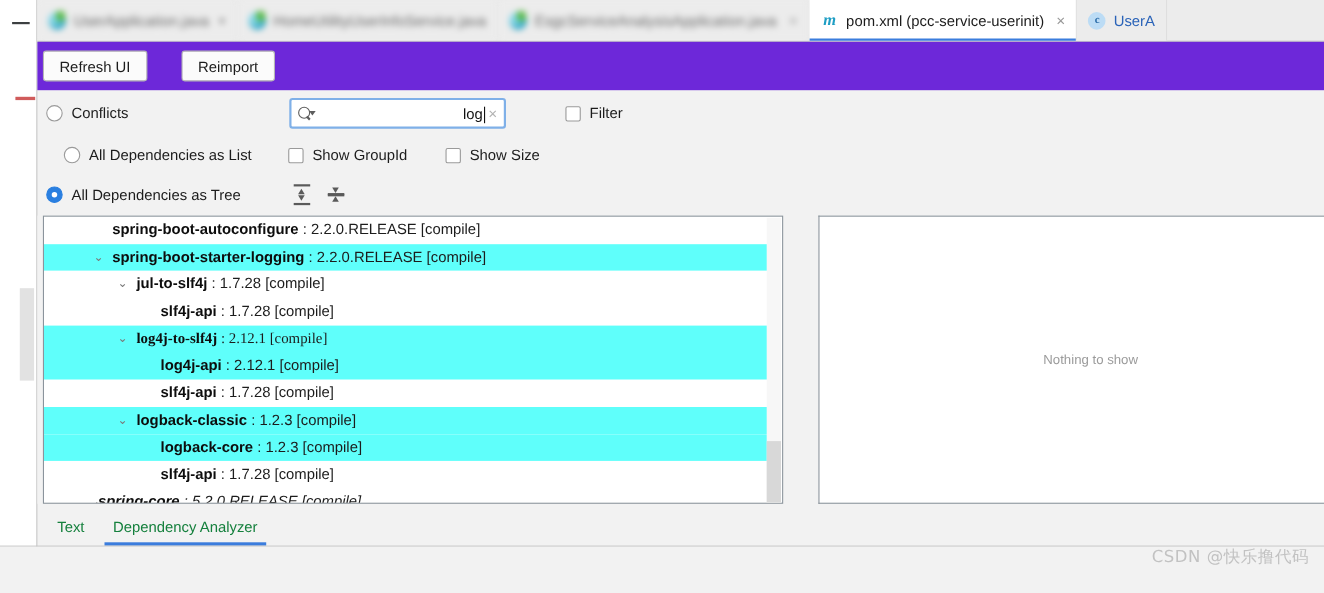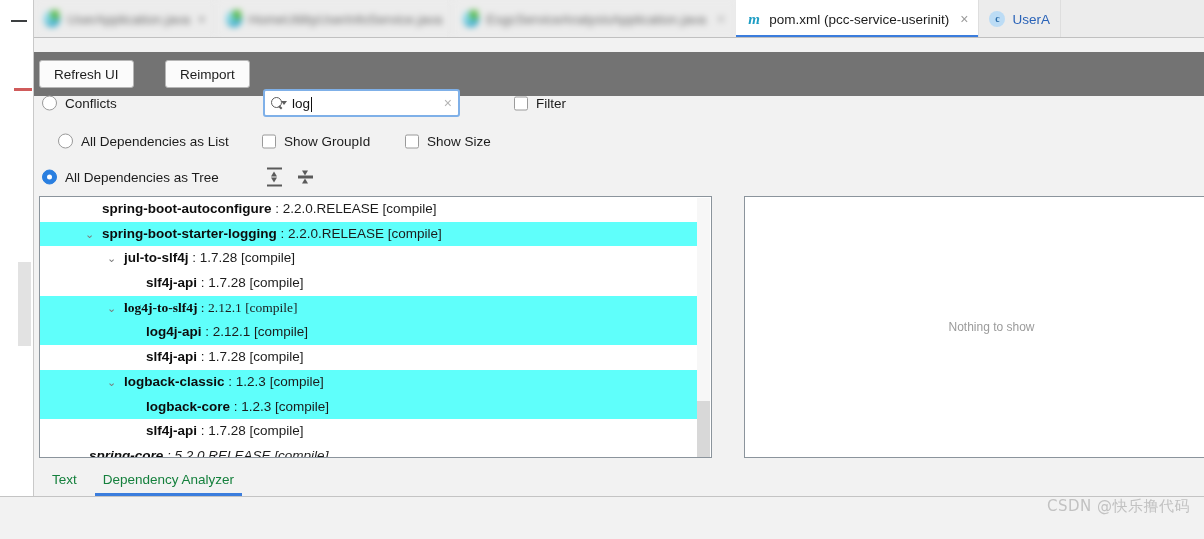--- a/index.html
+++ b/index.html
@@ -86,35 +86,35 @@
   .tab.blurred .tab-title { color: #6a6a6a; }
   .tab-close {
     font-size: 14px; color: #9a9a9a; margin-left: 4px; cursor: pointer;
     line-height: 1;
   }
   .tab-chev { font-size: 11px; color: #8a8a8a; margin-left: 2px; }
   .tab-link { color: #2a63b8; }
 
   
   .toolbar {
-    position: absolute; left: 0; top: 52px; width: 1171px; height: 44px;
-    background: #737373;
+    position: absolute; left: 0; top: 38px; width: 1171px; height: 44px;
+    background: #6d28d9;
   }
   .btn {
     position: absolute; top: 8px; height: 28px;
     background: #fbfbfb; border: 1px solid #b6b6b6; border-radius: 3px;
     font-family: "Liberation Sans", sans-serif; font-size: 13.5px;
     color: #1c1c1c; cursor: pointer; padding: 0 14px;
   }
   #btn-refresh { left: 5px; }
   #btn-reimport { left: 131px; }
 
   
   .opt-row { position: absolute; left: 0; width: 1171px; height: 38px; }
-  #row1 { top: 84px; }
+  #row1 { top: 84px; text-align: right; }
   #row2 { top: 122px; }
   #row3 { top: 158px; }
 
   .ctl {
     position: absolute; display: flex; align-items: center; gap: 8px;
     cursor: pointer; font-size: 13.5px; color: #1c1c1c;
     top: 50%; transform: translateY(-50%);
   }
   .radio {
     width: 15px; height: 15px; border-radius: 50%;

